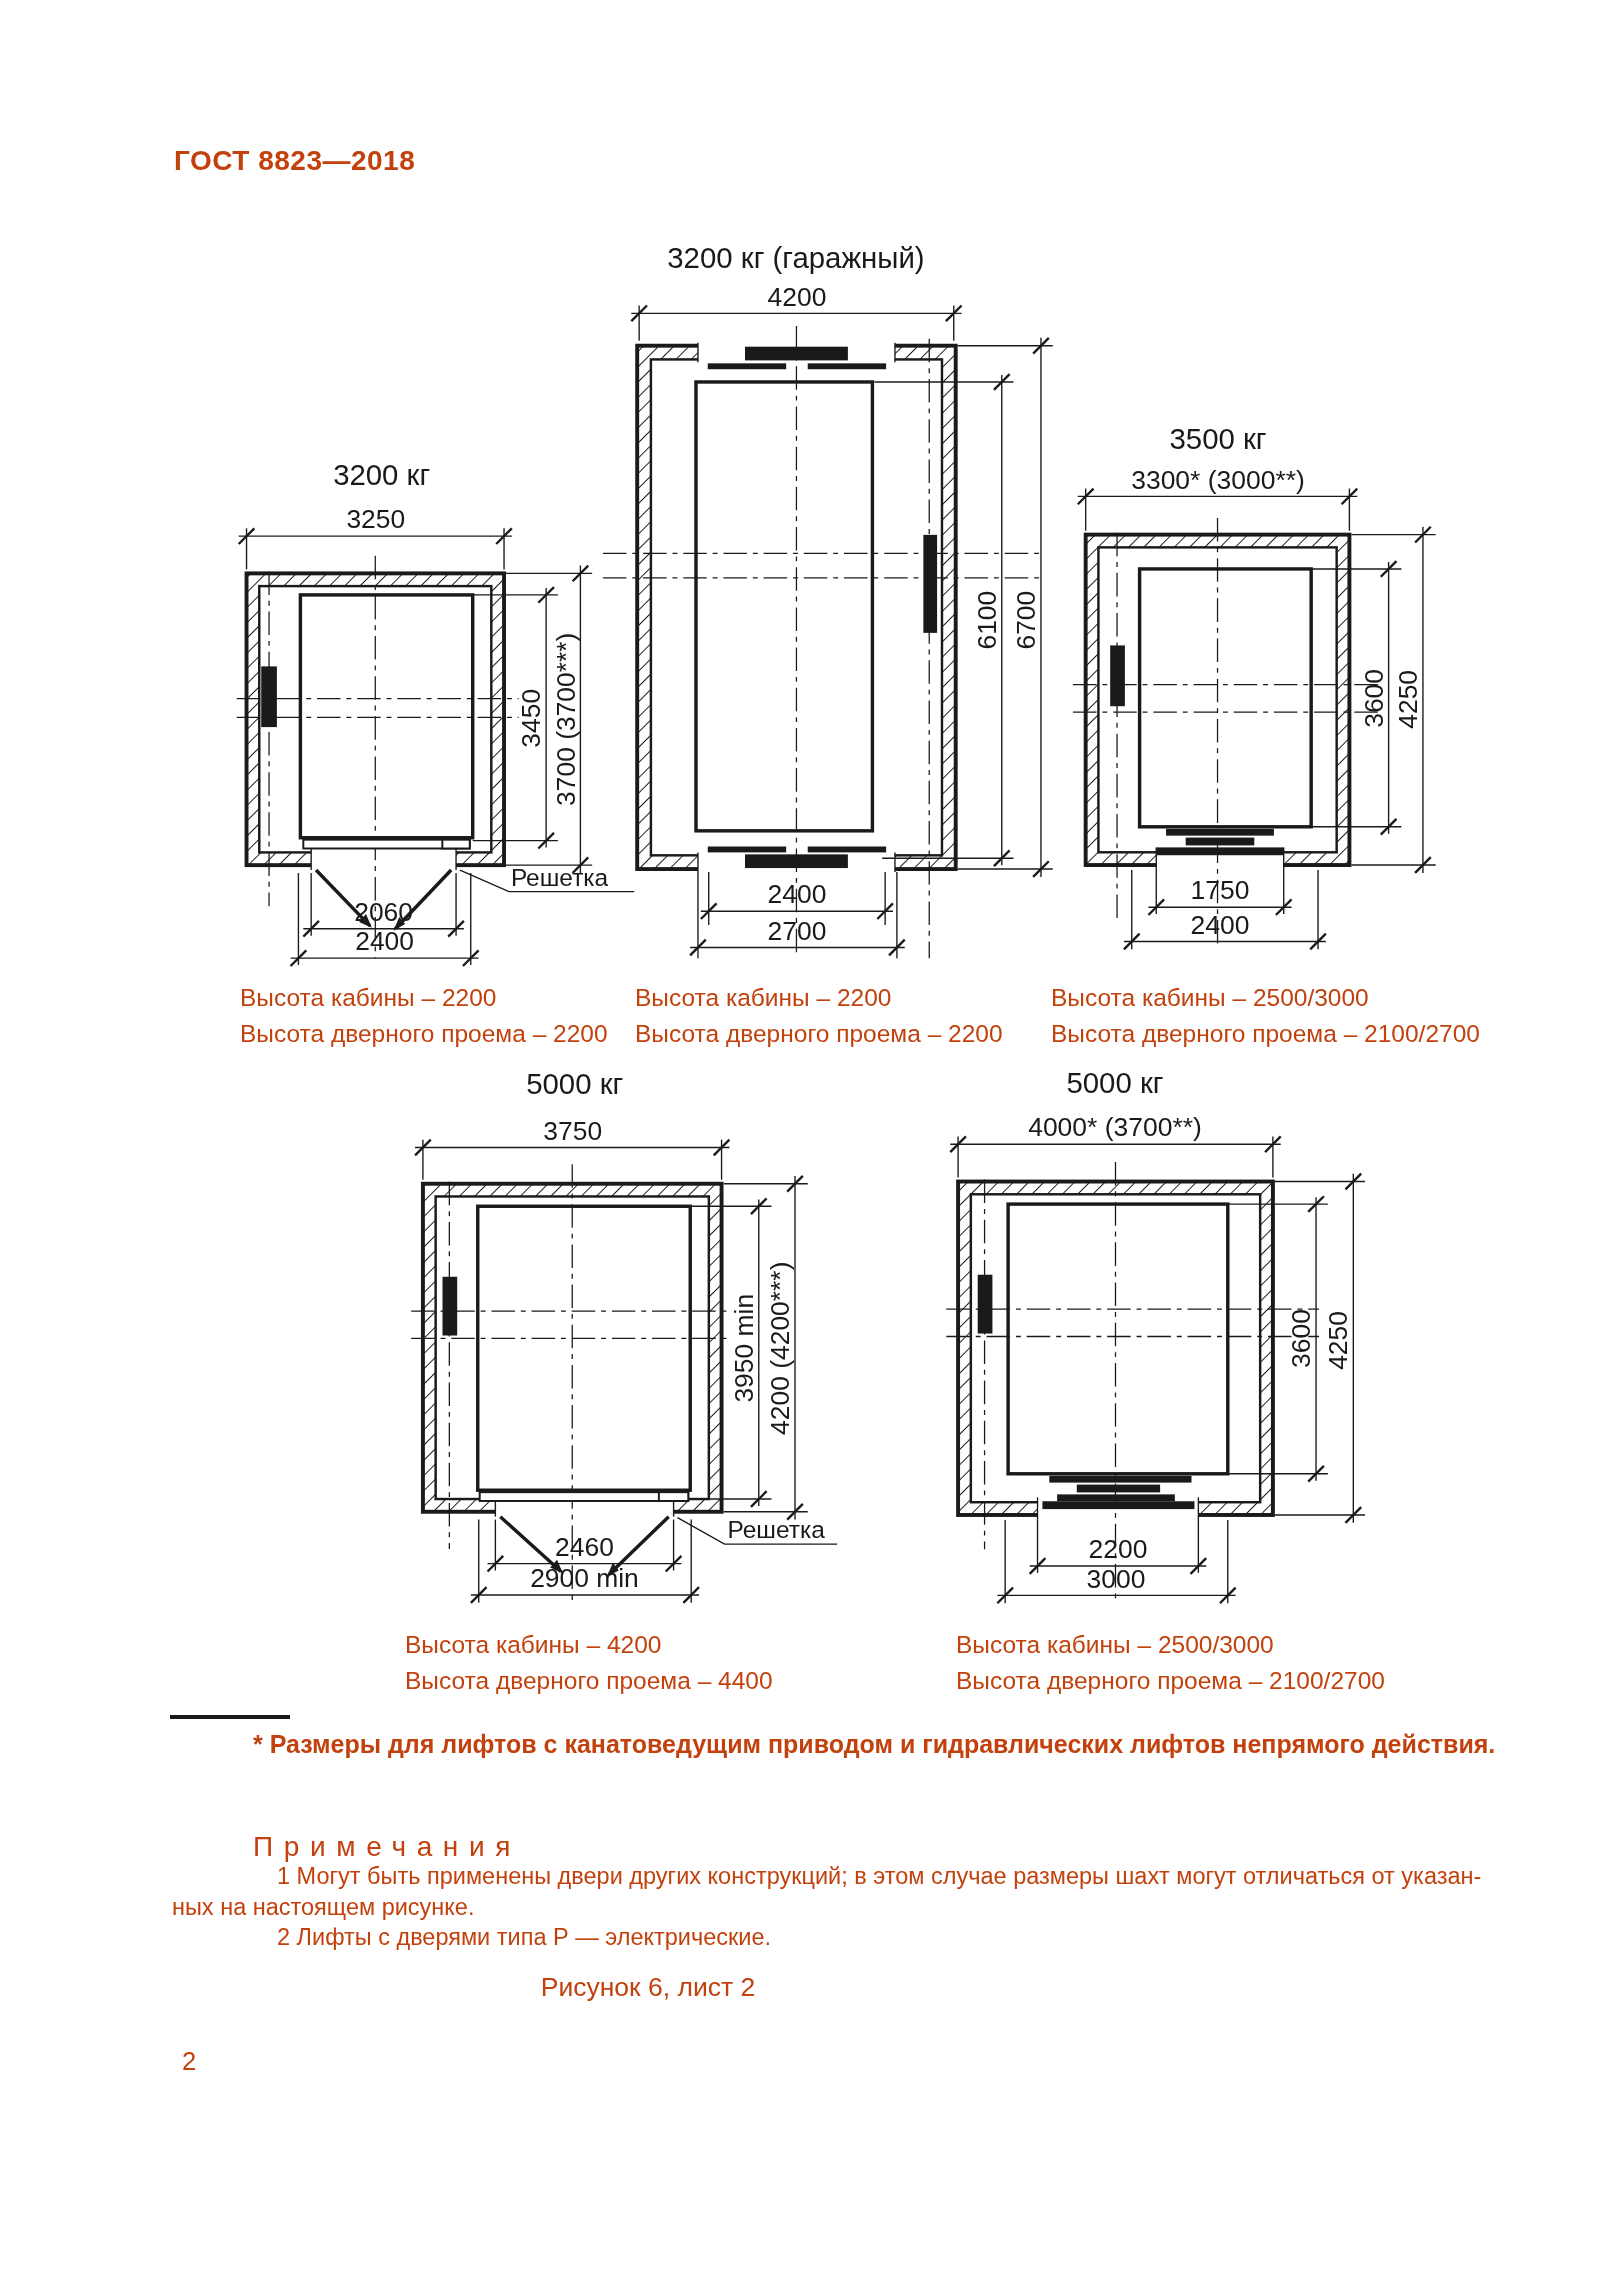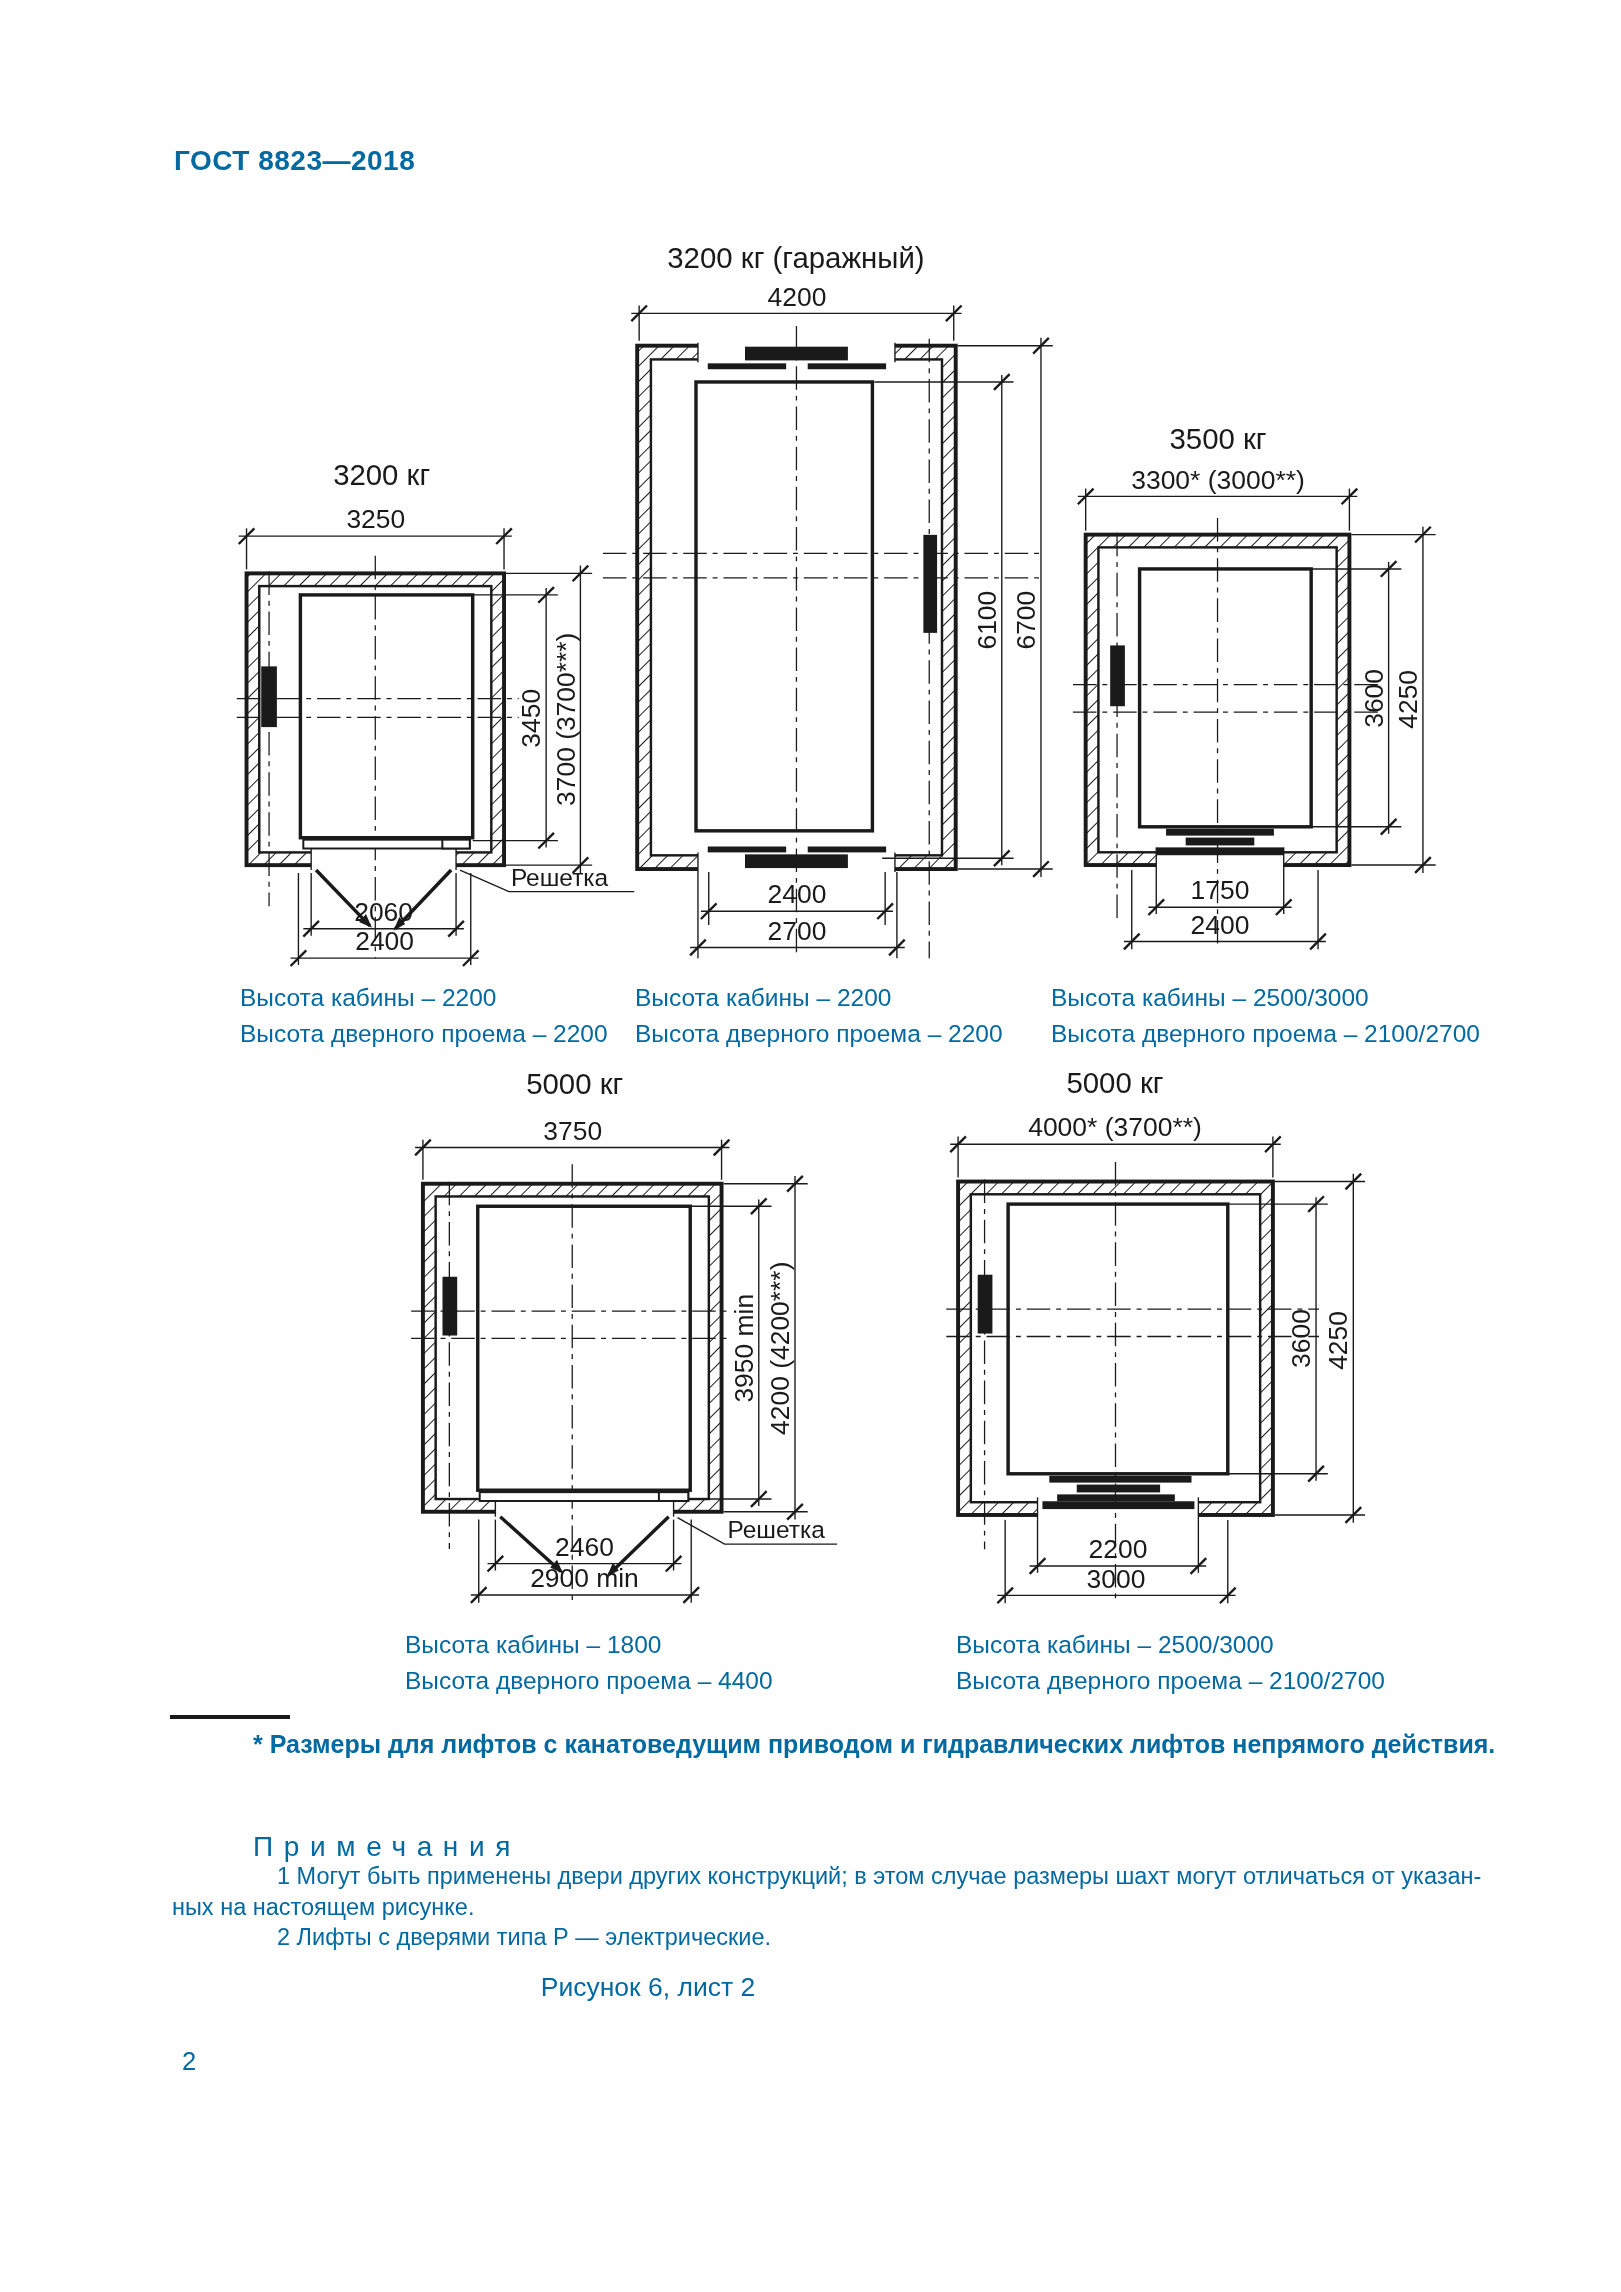--- a/index.html
+++ b/index.html
@@ -1,17 +1,17 @@
 <!DOCTYPE html>
 <html><head>
 <meta charset="utf-8">
 <style>
   html,body{margin:0;padding:0;background:#e8e8e8;}
   #page{position:relative;width:1621px;height:2293px;background:#ffffff;overflow:hidden;
-        font-family:"Liberation Sans",sans-serif;color:#0369a1;}
+        font-family:"Liberation Sans",sans-serif;color:#c2410c;}
   .abs{position:absolute;}
   #doc-header{left:174px;top:145px;font-size:28px;font-weight:bold;letter-spacing:0.5px;}
   svg.diag{position:absolute;overflow:visible;}
   svg text{font-family:"Liberation Sans",sans-serif;fill:#1a1a1a;}
   .t-title{font-size:30px;}
   .t-dim{font-size:27px;}
   .t-lbl{font-size:25px;}
   .thin{stroke:#1a1a1a;stroke-width:1.4;fill:none;}
   .dim{stroke:#1a1a1a;stroke-width:1.4;fill:none;}
   .tick{stroke:#1a1a1a;stroke-width:2.4;fill:none;}
@@ -420,21 +420,21 @@
   </div>
   <div class="caption" style="left:635px;top:980px">
     <div>Высота кабины – 2200</div>
     <div>Высота дверного проема – 2200</div>
   </div>
   <div class="caption" style="left:1051px;top:980px">
     <div>Высота кабины – 2500/3000</div>
     <div>Высота дверного проема – 2100/2700</div>
   </div>
   <div class="caption" style="left:405px;top:1627px">
-    <div>Высота кабины – 1800</div>
+    <div>Высота кабины – 4200</div>
     <div>Высота дверного проема – 4400</div>
   </div>
   <div class="caption" style="left:956px;top:1627px">
     <div>Высота кабины – 2500/3000</div>
     <div>Высота дверного проема – 2100/2700</div>
   </div>
 
   <div class="fn-rule" style="left:170px;top:1715px;width:120px"></div>
   <div class="fn-block" style="left:253px;top:1729px">
     <div>*  Размеры для лифтов с канатоведущим приводом и гидравлических лифтов непрямого действия.</div>

